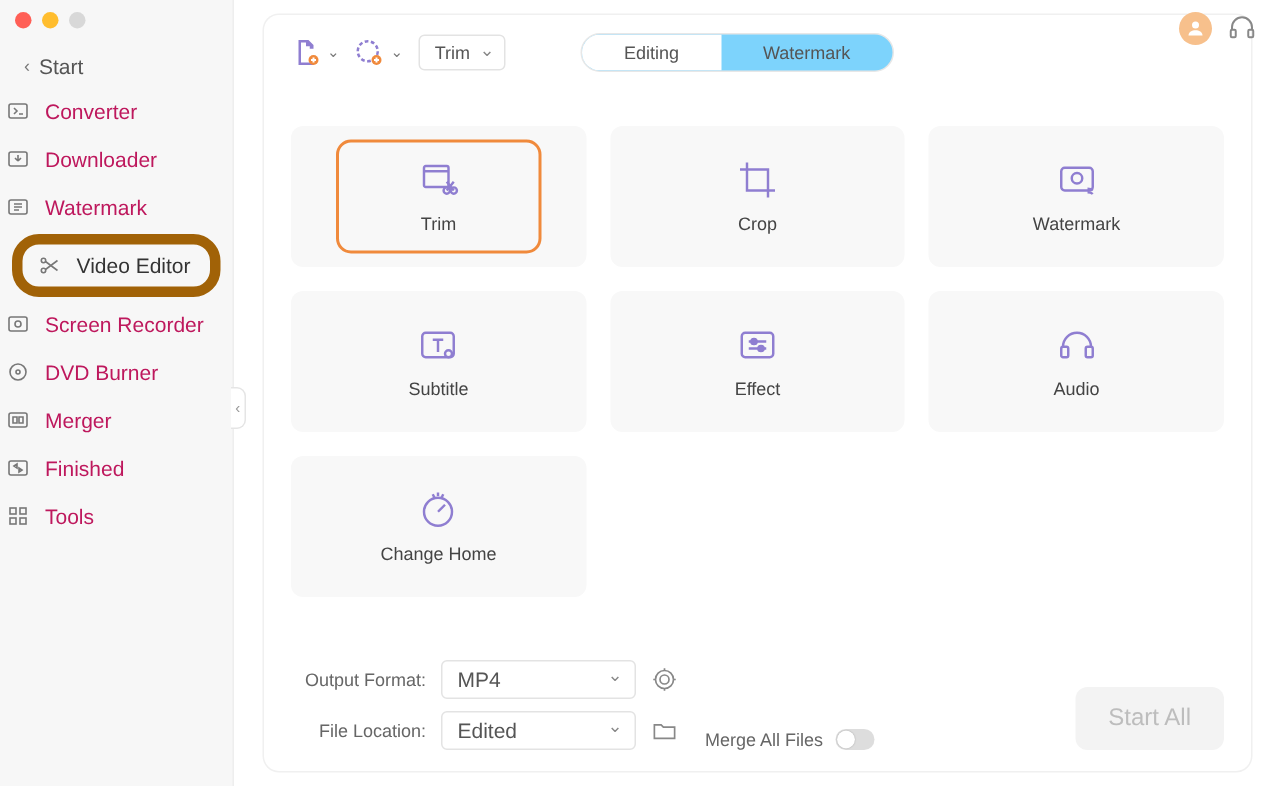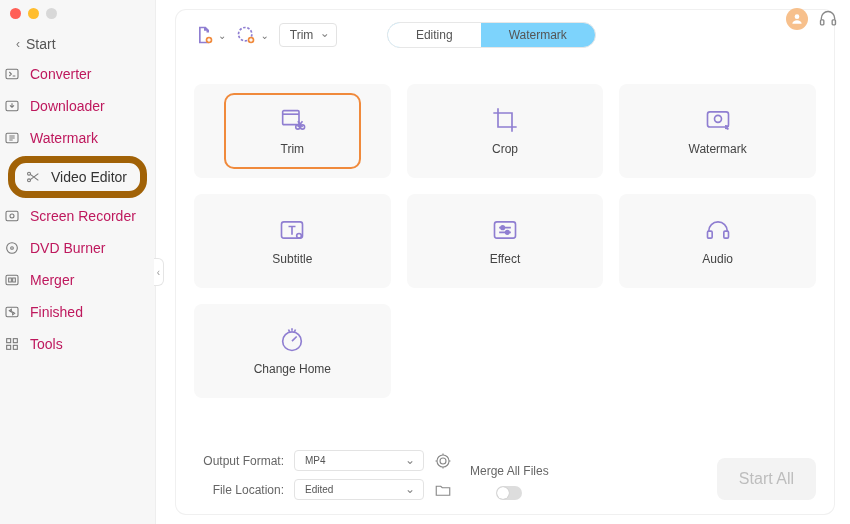--- a/index.html
+++ b/index.html
@@ -48,24 +48,24 @@
 .tile .t-ic { width:28px; height:28px; color:#9a8bd6; }
 .tile .t-lbl { font-size:12px; color:#444; }
 .tile.selected { box-shadow: inset 0 0 0 0 transparent; }
 .tile.selected .inner-sel { position:absolute; left:30px; right:30px; top:9px; bottom:9px; border:2px solid #f08a3c; border-radius:10px; }
 
 
 .bottom { margin-top:auto; padding-top:20px; display:flex; align-items:flex-end; gap:18px; }
 .formcol { display:flex; flex-direction:column; gap:8px; }
 .frow { display:flex; align-items:center; gap:10px; }
 .frow .flabel { font-size:12px; color:#666; width:90px; text-align:right; }
-.fsel { border:1px solid #e3e3e3; border-radius:4px; padding:4px 24px 4px 10px; font-size:10px; color:#555; position:relative; min-width:130px; cursor:pointer; background:#fff; }
+.fsel { border:1px solid #e3e3e3; border-radius:4px; padding:4px 24px 4px 10px; font-size:14px; color:#555; position:relative; min-width:130px; cursor:pointer; background:#fff; }
 .fsel::after { content:"⌄"; position:absolute; right:8px; top:2px; color:#888; font-size:12px; }
 .small-ic { width:18px; height:18px; color:#888; cursor:pointer; }
-.merge { display:flex; align-items:center; gap:8px; font-size:12px; color:#666;flex-direction:column; }
+.merge { display:flex; align-items:center; gap:8px; font-size:12px; color:#666; }
 .toggle { width:26px; height:14px; border-radius:8px; background:#ddd; position:relative; cursor:pointer; }
 .toggle::after { content:""; position:absolute; width:12px; height:12px; border-radius:50%; background:#fff; top:1px; left:1px; box-shadow:0 0 1px rgba(0,0,0,.3); }
 .startall { margin-left:auto; background:#f3f3f3; color:#bdbdbd; border-radius:8px; padding:12px 22px; font-size:16px; cursor:pointer; }
 
 svg { display:block; }
 </style>
 </head>
 <body>
 
 <div class="traffic">

